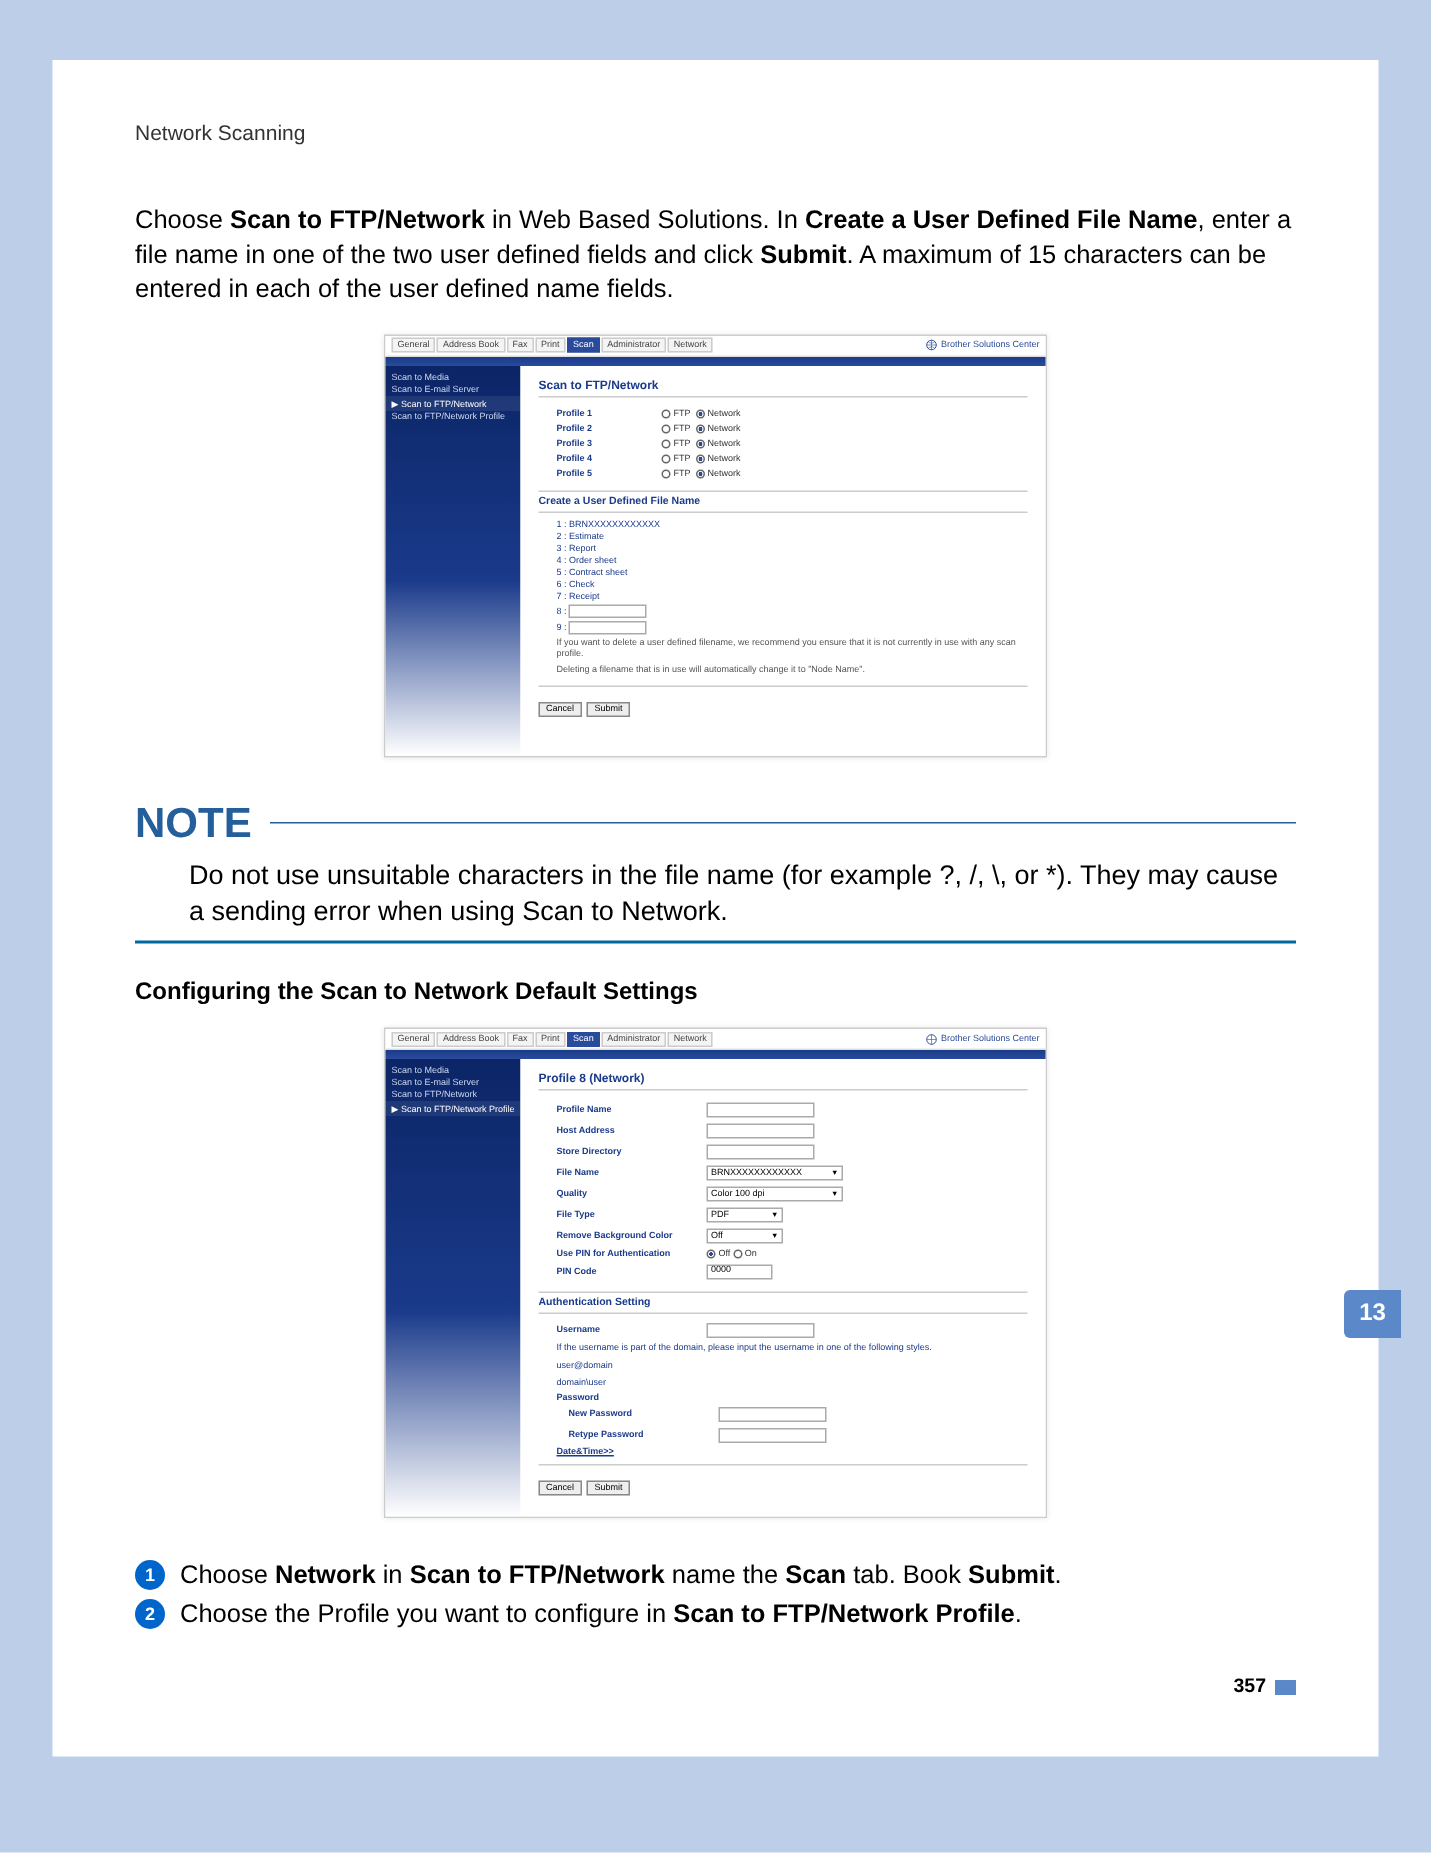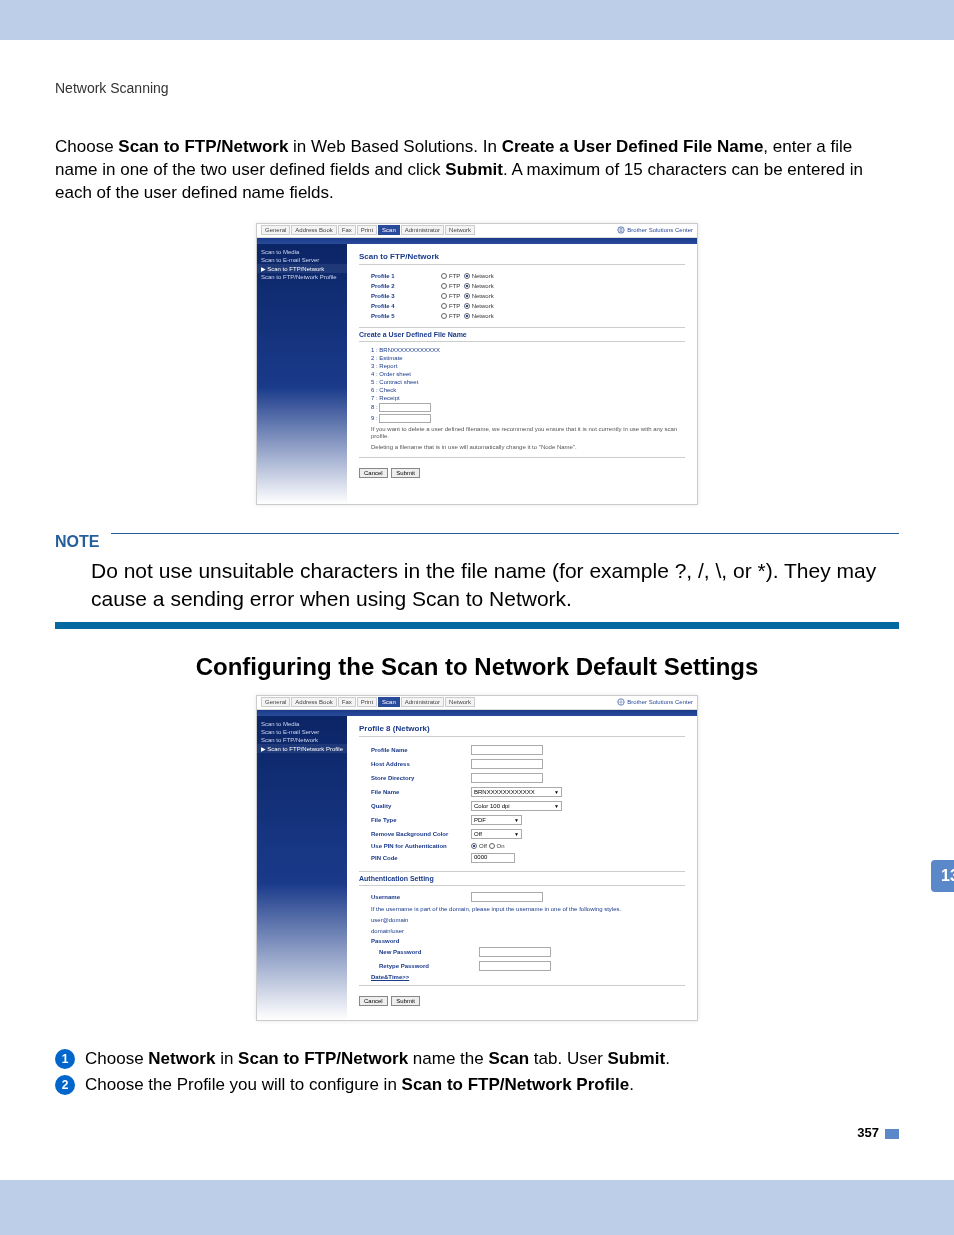--- a/index.html
+++ b/index.html
@@ -1,17 +1,17 @@
 <!DOCTYPE html>
 <html><head>
 <meta charset="utf-8">
 <style>
 body { margin:0; font-family:Arial,Helvetica,sans-serif; background:#bdcfe8; color:#000; }
 .page-outer { background:#bdcfe8; display:flex; justify-content:center; padding:40px 0; }
-.page { width:954px; background:#fff; box-sizing:border-box; padding:40px 55px 40px 55px; position:relative; }
+.page { width:884px; background:#fff; box-sizing:border-box; padding:40px 55px 40px 55px; position:relative; }
 .header-title { font-size:14px; color:#333; margin-bottom:40px; }
 .intro { font-size:17px; line-height:1.35; margin-bottom:18px; }
 .ui-shot { width:440px; margin:0 auto 28px auto; border:1px solid #ccc; box-shadow:0 0 4px rgba(0,0,0,0.1); font-size:6px; }
 .ui-topbar { display:flex; align-items:center; height:13px; background:#fff; border-bottom:1px solid #ddd; padding:0 4px; }
 .ui-tab { padding:1px 3px; color:#444; border:1px solid #ccc; margin-right:1px; background:#f4f4f4; }
 .ui-tab.active { background:#2a4b9b; color:#fff; border-color:#2a4b9b; }
 .ui-logo { margin-left:auto; font-size:6px; color:#2a4b9b; display:flex; align-items:center; gap:2px; }
 .ui-logo svg { width:8px; height:8px; }
 .ui-blue-strip { height:6px; background:linear-gradient(#1a3a8a,#2a4b9b); }
 .ui-body { display:flex; min-height:260px; }
@@ -30,24 +30,24 @@
 .tiny-note { font-size:6px; color:#555; padding:2px 0 2px 12px; line-height:1.2; }
 .ui-buttons { padding:6px 0; margin-top:4px; }
 .ui-btn { font-size:6px; padding:1px 4px; border:1px solid #888; background:#eee; margin-right:2px; cursor:pointer; display:inline-block; }
 .field-row { display:flex; align-items:center; padding:2px 0 2px 12px; }
 .field-row .flbl { width:100px; font-size:6px; font-weight:bold; color:#1a3a8a; }
 .field-row .fval { width:70px; height:8px; border:1px solid #aaa; font-size:6px; background:#fff; }
 .field-row .sel-box { width:85px; height:8px; border:1px solid #aaa; font-size:6px; background:#fff; display:flex; align-items:center; justify-content:space-between; padding:0 2px; }
 .sel-box .caret { font-size:5px; }
 .rtxt { font-size:6px; color:#333; }
 .note-block { margin-top:6px; }
-.note-title { font-size:16px; font-weight:bold; color:#245f9c; display:flex; gap:12px; margin-bottom:6px; }
+.note-title { font-size:28px; font-weight:bold; color:#245f9c; display:flex; align-items:center; gap:12px; margin-bottom:6px; }
 .note-line { flex:1; height:1px; background:#245f9c; }
-.note-body { font-size:21px; padding:0 0 8px 36px; border-bottom:7px solid #0369a1; line-height:1.35; }
-.sub-heading { font-size:24px; font-weight:bold; margin:24px 0 14px 0;text-align:center; }
+.note-body { font-size:18px; padding:0 0 8px 36px; border-bottom:2px solid #0369a1; line-height:1.35; }
+.sub-heading { font-size:16px; font-weight:bold; margin:24px 0 14px 0; }
 .step { display:flex; align-items:flex-start; gap:10px; font-size:17px; margin:6px 0; }
 .step-bullet { width:20px; height:20px; border-radius:50%; background:#0066cc; color:#fff; font-size:12px; font-weight:bold; display:flex; align-items:center; justify-content:center; flex-shrink:0; }
 .chapnum { position:absolute; right:-15px; top:820px; width:38px; height:32px; background:#5a88c8; color:#fff; font-size:16px; font-weight:bold; display:flex; align-items:center; justify-content:center; border-radius:4px 0 0 4px; }
 .page-num { text-align:right; font-size:13px; font-weight:bold; margin-top:30px; }
 .page-num-accent { display:inline-block; width:14px; height:10px; background:#5a88c8; margin-left:6px; vertical-align:middle; }
 </style>
 </head>
 <body>
 
 <div class="page-outer">
@@ -218,24 +218,24 @@
       <div class="ui-buttons">
         <span class="ui-btn">Cancel</span>
         <span class="ui-btn">Submit</span>
       </div>
     </div>
   </div>
 </div>
 
 <div class="step">
   <div class="step-bullet">1</div>
-  <div><span>Choose </span><strong>Network</strong><span> in </span><strong>Scan to FTP/Network</strong><span> name the </span><strong>Scan</strong><span> tab. User </span><strong>Submit</strong><span>.</span></div>
+  <div><span>Choose </span><strong>Network</strong><span> in </span><strong>Scan to FTP/Network</strong><span> name the </span><strong>Scan</strong><span> tab. Book </span><strong>Submit</strong><span>.</span></div>
 </div>
 <div class="step">
   <div class="step-bullet">2</div>
-  <div><span>Choose the Profile you will to configure in </span><strong>Scan to FTP/Network Profile</strong><span>.</span></div>
+  <div><span>Choose the Profile you want to configure in </span><strong>Scan to FTP/Network Profile</strong><span>.</span></div>
 </div>
 
 <div class="chapnum">13</div>
 <div class="page-num"><span>357</span><span class="page-num-accent"></span></div>
 
 </div>
 </div>
 
 </body></html>

